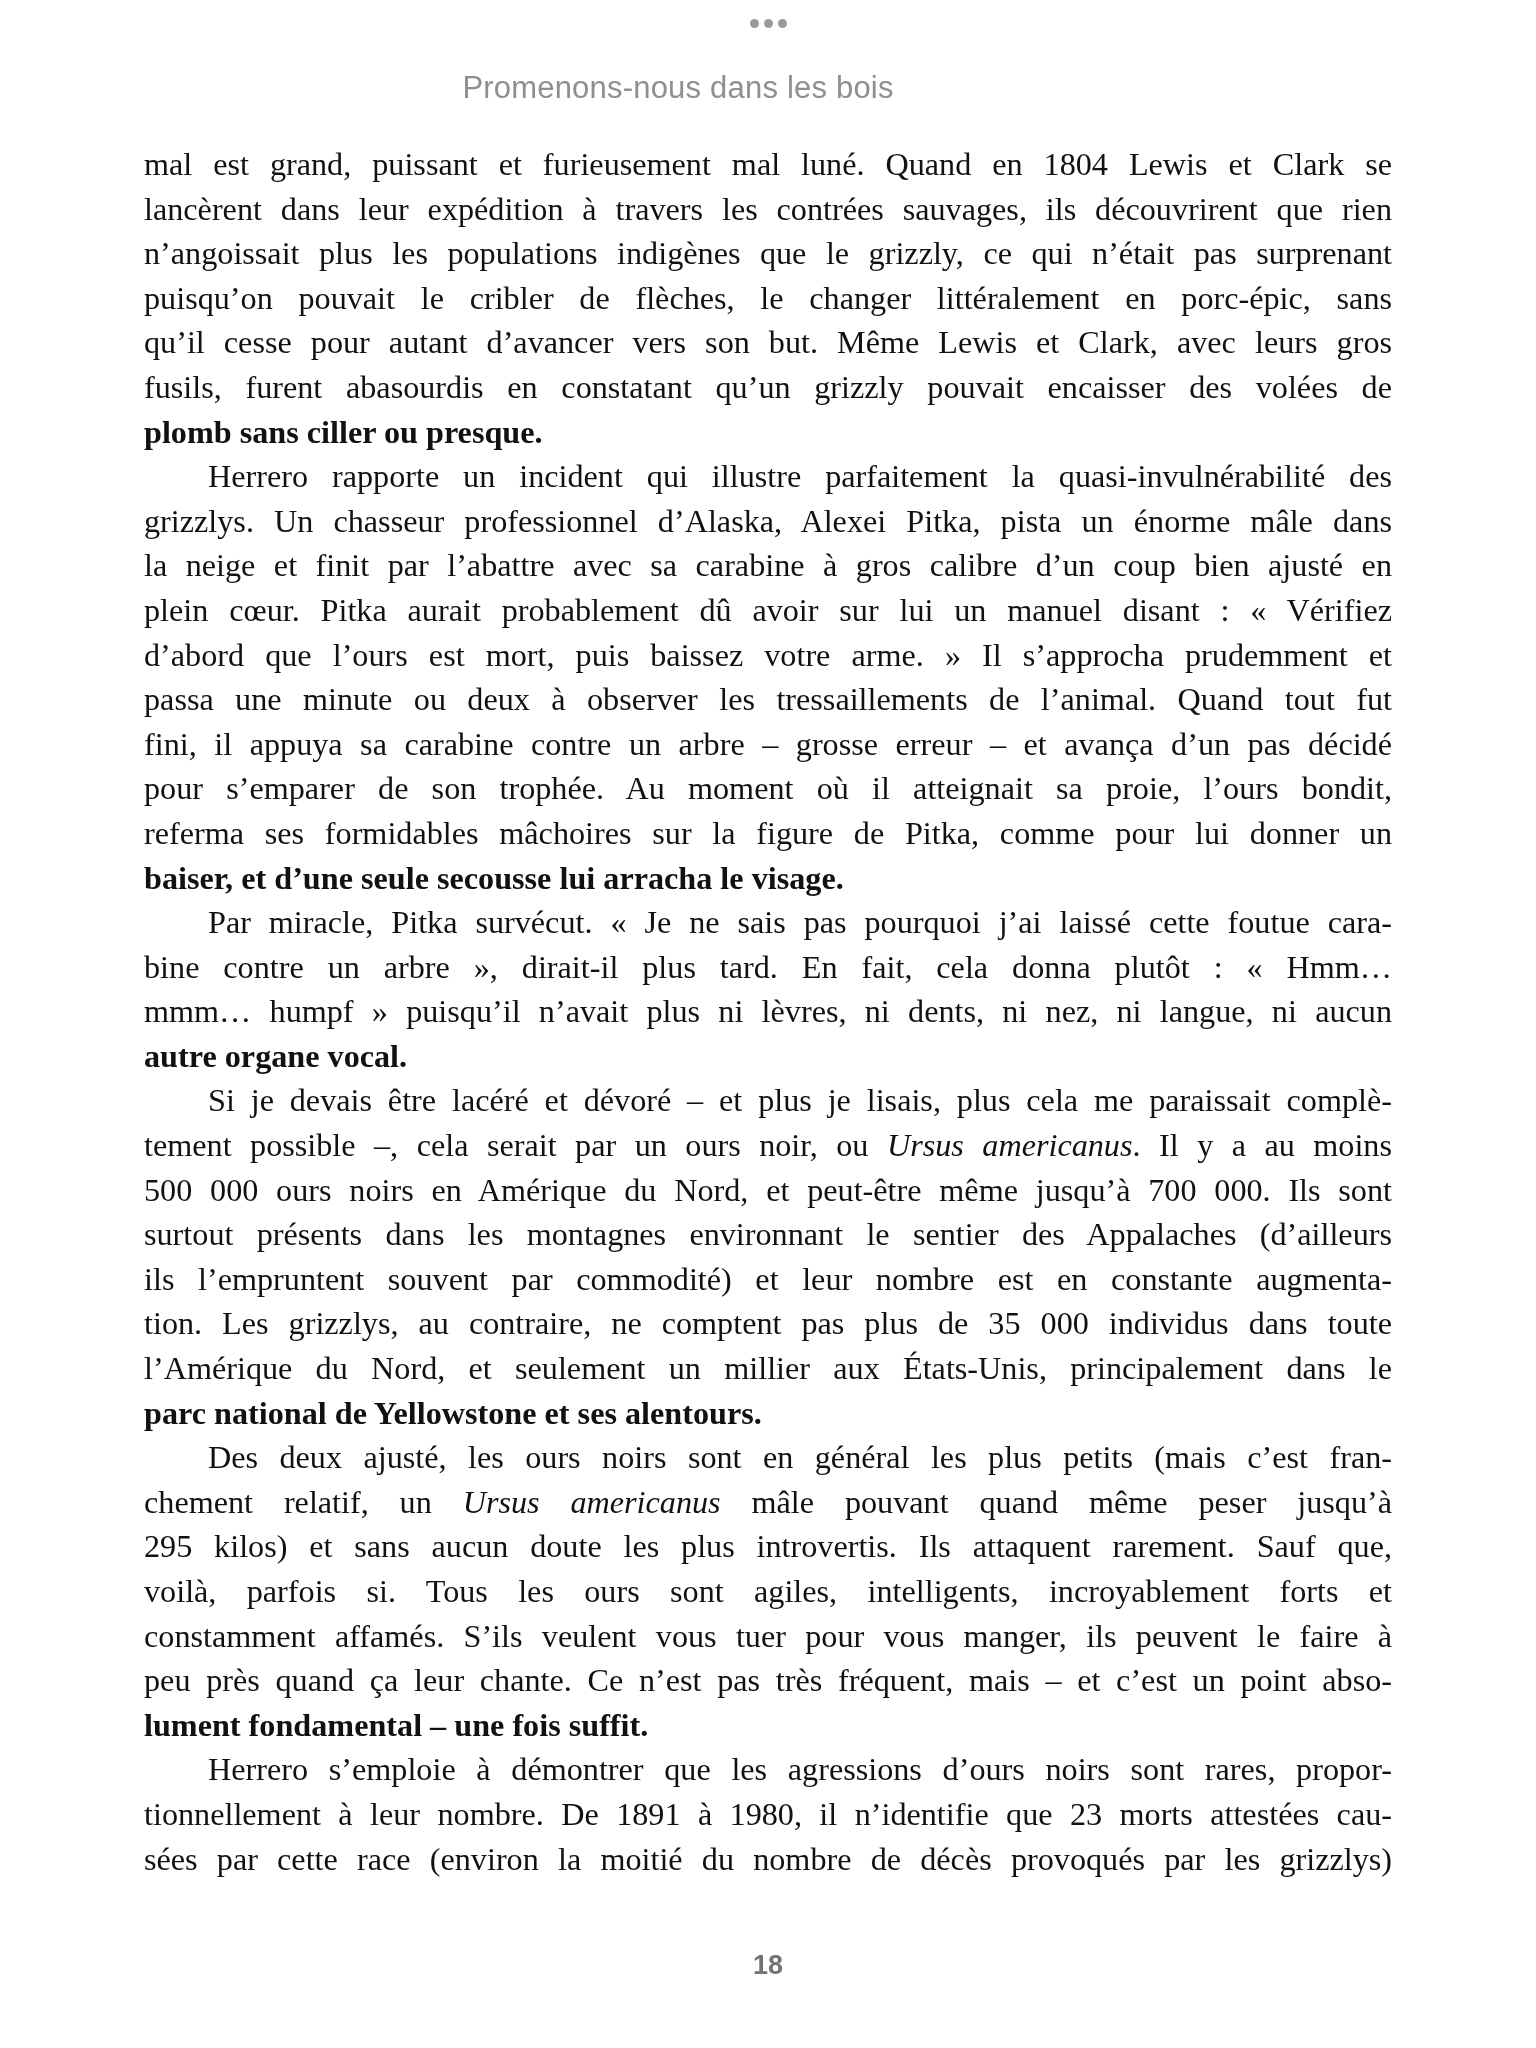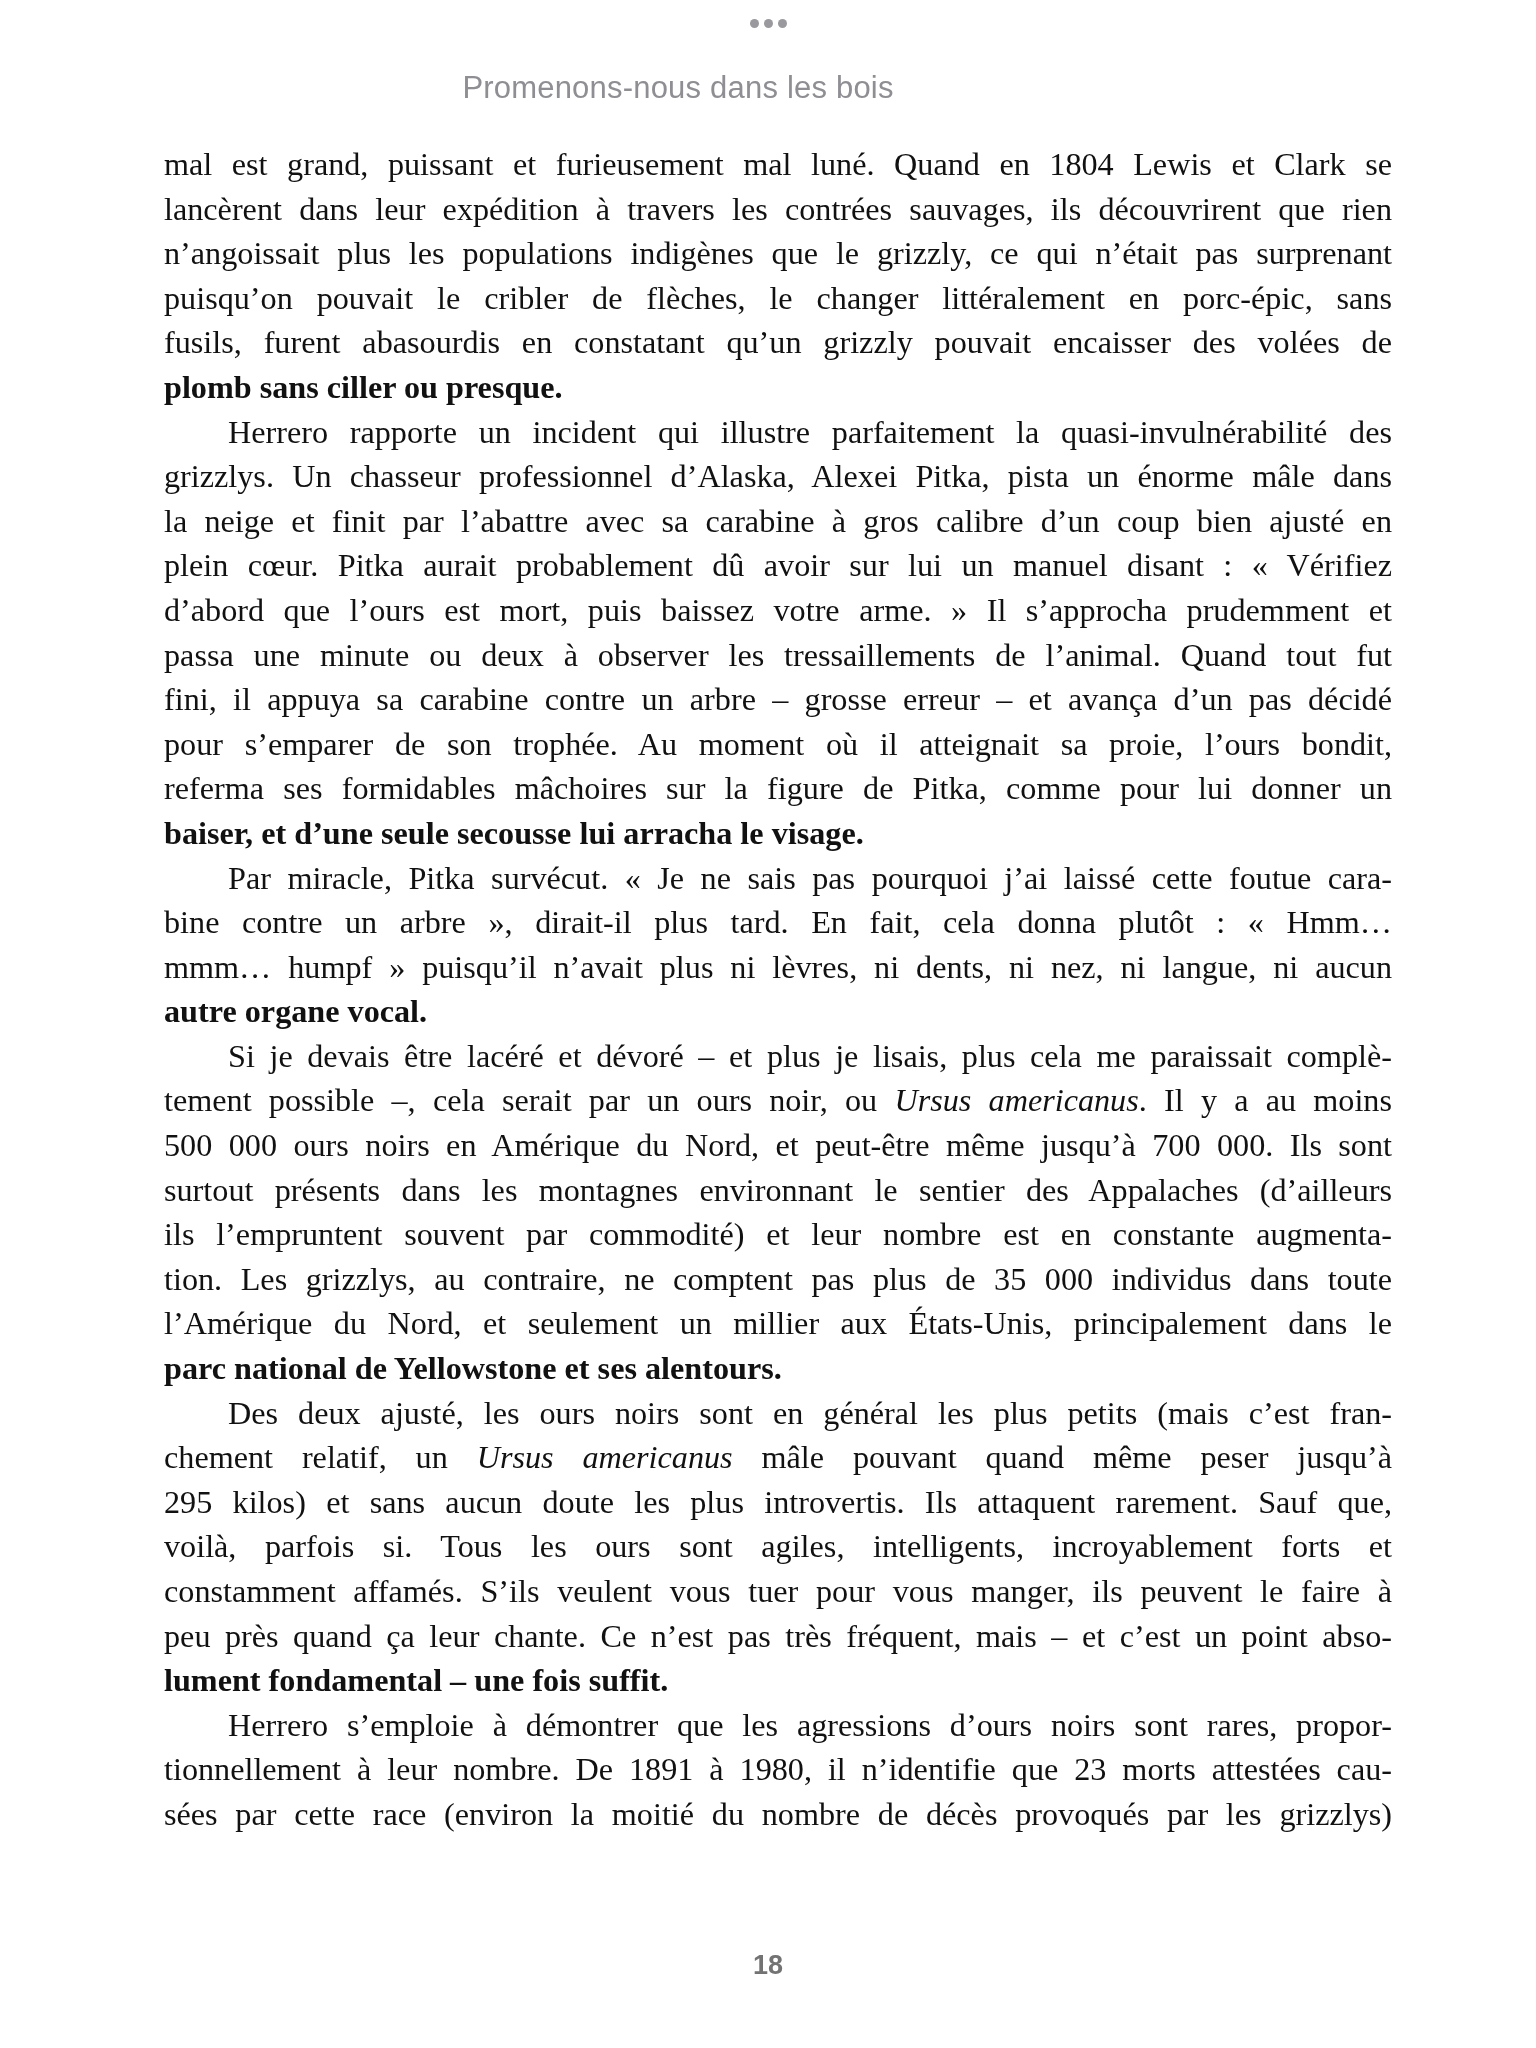--- a/index.html
+++ b/index.html
@@ -4,21 +4,21 @@
 <style>
   html, body { margin: 0; padding: 0; background: #ffffff; }
   body { width: 1536px; height: 2048px; position: relative; overflow: hidden; }
   .dots { position: absolute; top: 19px; left: 0; width: 1536px; display: flex; justify-content: center; gap: 5px; }
   .dot { width: 9px; height: 9px; border-radius: 50%; background: #9a9a9e; }
   .book-title { position: absolute; top: 70px; left: 0; width: 1356px; text-align: center;
     font-family: "Liberation Sans", sans-serif; font-size: 31px; color: #8e8e93; letter-spacing: 0.2px; }
   .page-body { position: absolute; top: 142px; left: 144px; width: 1248px;
     font-family: "Liberation Serif", serif; font-size: 32.2px; line-height: 44.6px; color: #111;
     text-align: justify; }
-  .line { display: block; text-align: justify; text-align-last: justify; white-space: nowrap; height: 44.6px; overflow: visible; margin-left: 20px; }
+  .line { display: block; text-align: justify; text-align-last: justify; white-space: nowrap; height: 44.6px; overflow: visible; }
   .line.last { text-align-last: left; font-weight: bold; }
   .line.indent { padding-left: 64px; }
   .page-number { position: absolute; top: 1950px; left: 0; width: 1536px; text-align: center;
     font-family: "Liberation Sans", sans-serif; font-size: 27px; color: #737373; font-weight: bold; }
 </style>
 </head>
 <body>
 
 <div class="dots">
   <span class="dot"></span>
@@ -26,20 +26,21 @@
   <span class="dot"></span>
 </div>
 
 <div class="book-title">Promenons-nous dans les bois</div>
 
 <div class="page-body" id="page-body">
     <div class="line">mal est grand, puissant et furieusement mal luné. Quand en 1804 Lewis et Clark se</div>
     <div class="line">lancèrent dans leur expédition à travers les contrées sauvages, ils découvrirent que rien</div>
     <div class="line">n’angoissait plus les populations indigènes que le grizzly, ce qui n’était pas surprenant</div>
     <div class="line">puisqu’on pouvait le cribler de flèches, le changer littéralement en porc-épic, sans</div>
+    <div class="line">qu’il cesse pour autant d’avancer vers son but. Même Lewis et Clark, avec leurs gros</div>
     <div class="line">fusils, furent abasourdis en constatant qu’un grizzly pouvait encaisser des volées de</div>
     <div class="line last">plomb sans ciller ou presque.</div>
     <div class="line indent">Herrero rapporte un incident qui illustre parfaitement la quasi-invulnérabilité des</div>
     <div class="line">grizzlys. Un chasseur professionnel d’Alaska, Alexei Pitka, pista un énorme mâle dans</div>
     <div class="line">la neige et finit par l’abattre avec sa carabine à gros calibre d’un coup bien ajusté en</div>
     <div class="line">plein cœur. Pitka aurait probablement dû avoir sur lui un manuel disant : « Vérifiez</div>
     <div class="line">d’abord que l’ours est mort, puis baissez votre arme. » Il s’approcha prudemment et</div>
     <div class="line">passa une minute ou deux à observer les tressaillements de l’animal. Quand tout fut</div>
     <div class="line">fini, il appuya sa carabine contre un arbre – grosse erreur – et avança d’un pas décidé</div>
     <div class="line">pour s’emparer de son trophée. Au moment où il atteignait sa proie, l’ours bondit,</div>

